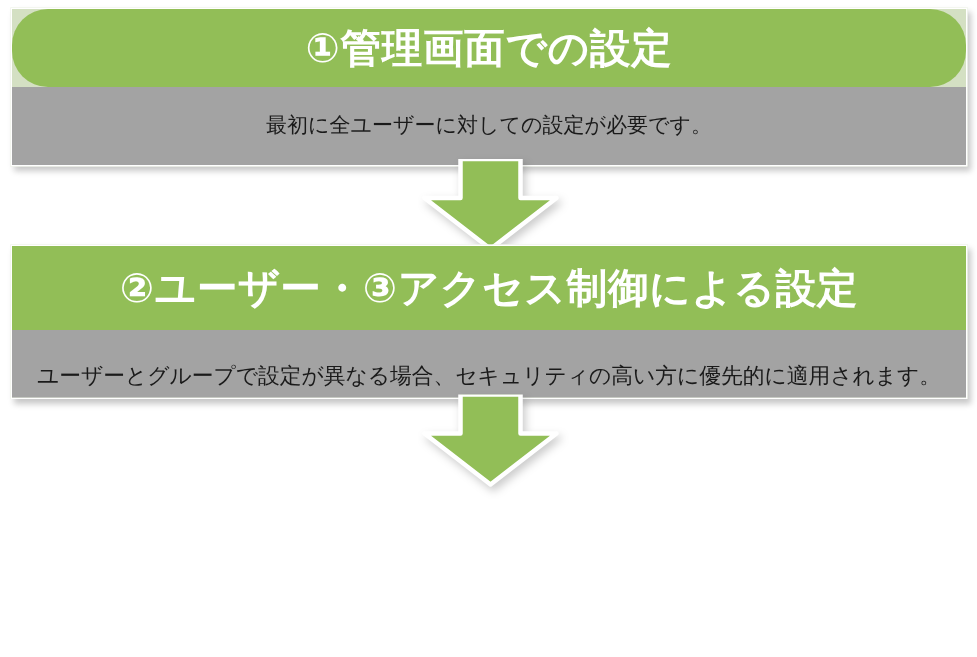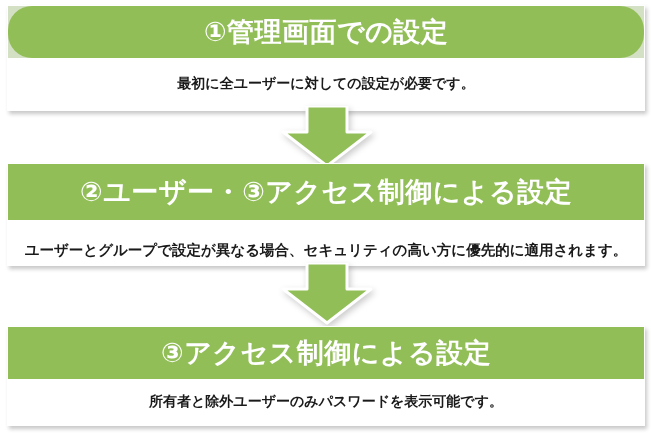--- a/index.html
+++ b/index.html
@@ -38,23 +38,23 @@
     text-align: center;
     letter-spacing: 0.5px;
     display: flex;
     align-items: center;
     justify-content: center;
     white-space: nowrap;
   }
 
   .step-body {
     width: 100%;
-    background: #ffffff;
+    background: #a3a3a3;
     color: #1a1a1a;
-    font-weight: bold;
+    font-weight: normal;
     text-align: left;
     display: flex;
     align-items: center;
     justify-content: center;
     white-space: nowrap;
   }
 
   
   #step-box-1      { top: 5px;  height: 106px; }
   #step-box-1 .step-header { height: 52px; font-size: 27px; border-radius: 24px; }
@@ -103,18 +103,14 @@
     <div class="step-header">②ユーザー・③アクセス制御による設定</div>
     <div class="step-body">ユーザーとグループで設定が異なる場合、セキュリティの高い方に優先的に適用されます。</div>
   </div>
 
   <div class="flow-arrow" id="flow-arrow-2">
     <svg viewBox="0 0 92 62" xmlns="http://www.w3.org/2000/svg">
       <polygon points="26,0 66,0 66,26 90,26 46,60 2,26 26,26" fill="#92be57" stroke="#ffffff" stroke-width="3" stroke-linejoin="round"></polygon>
     </svg>
   </div>
 
-  <div class="step-box" id="step-box-3">
-    <div class="step-header">③アクセス制御による設定</div>
-    <div class="step-body">所有者と除外ユーザーのみパスワードを表示可能です。</div>
-  </div>
 
 </div>
 
 </body></html>

